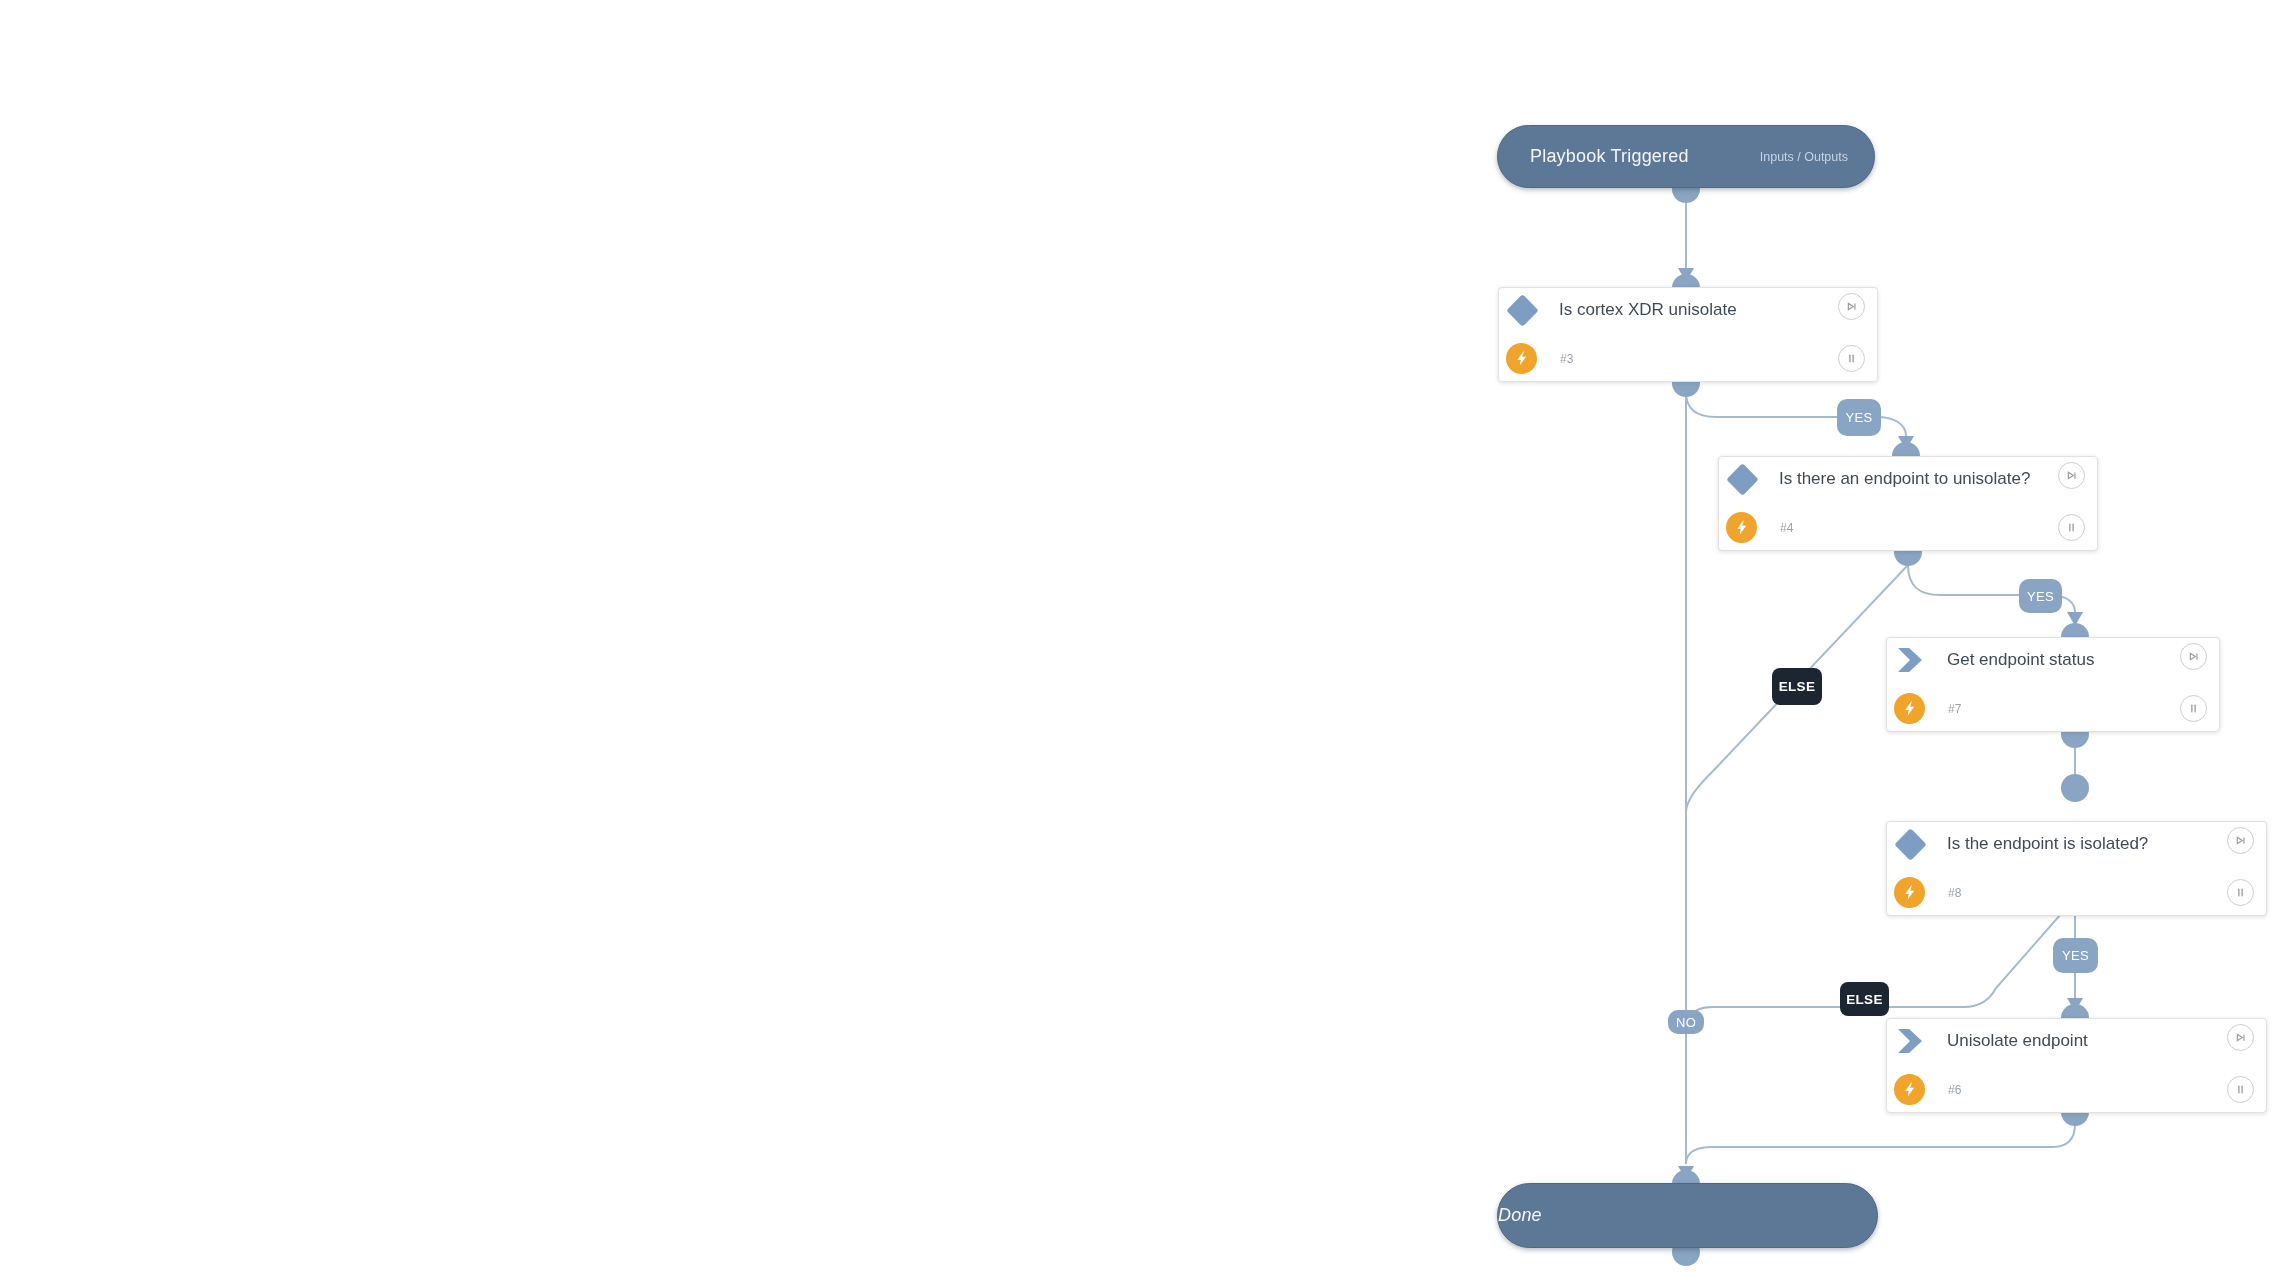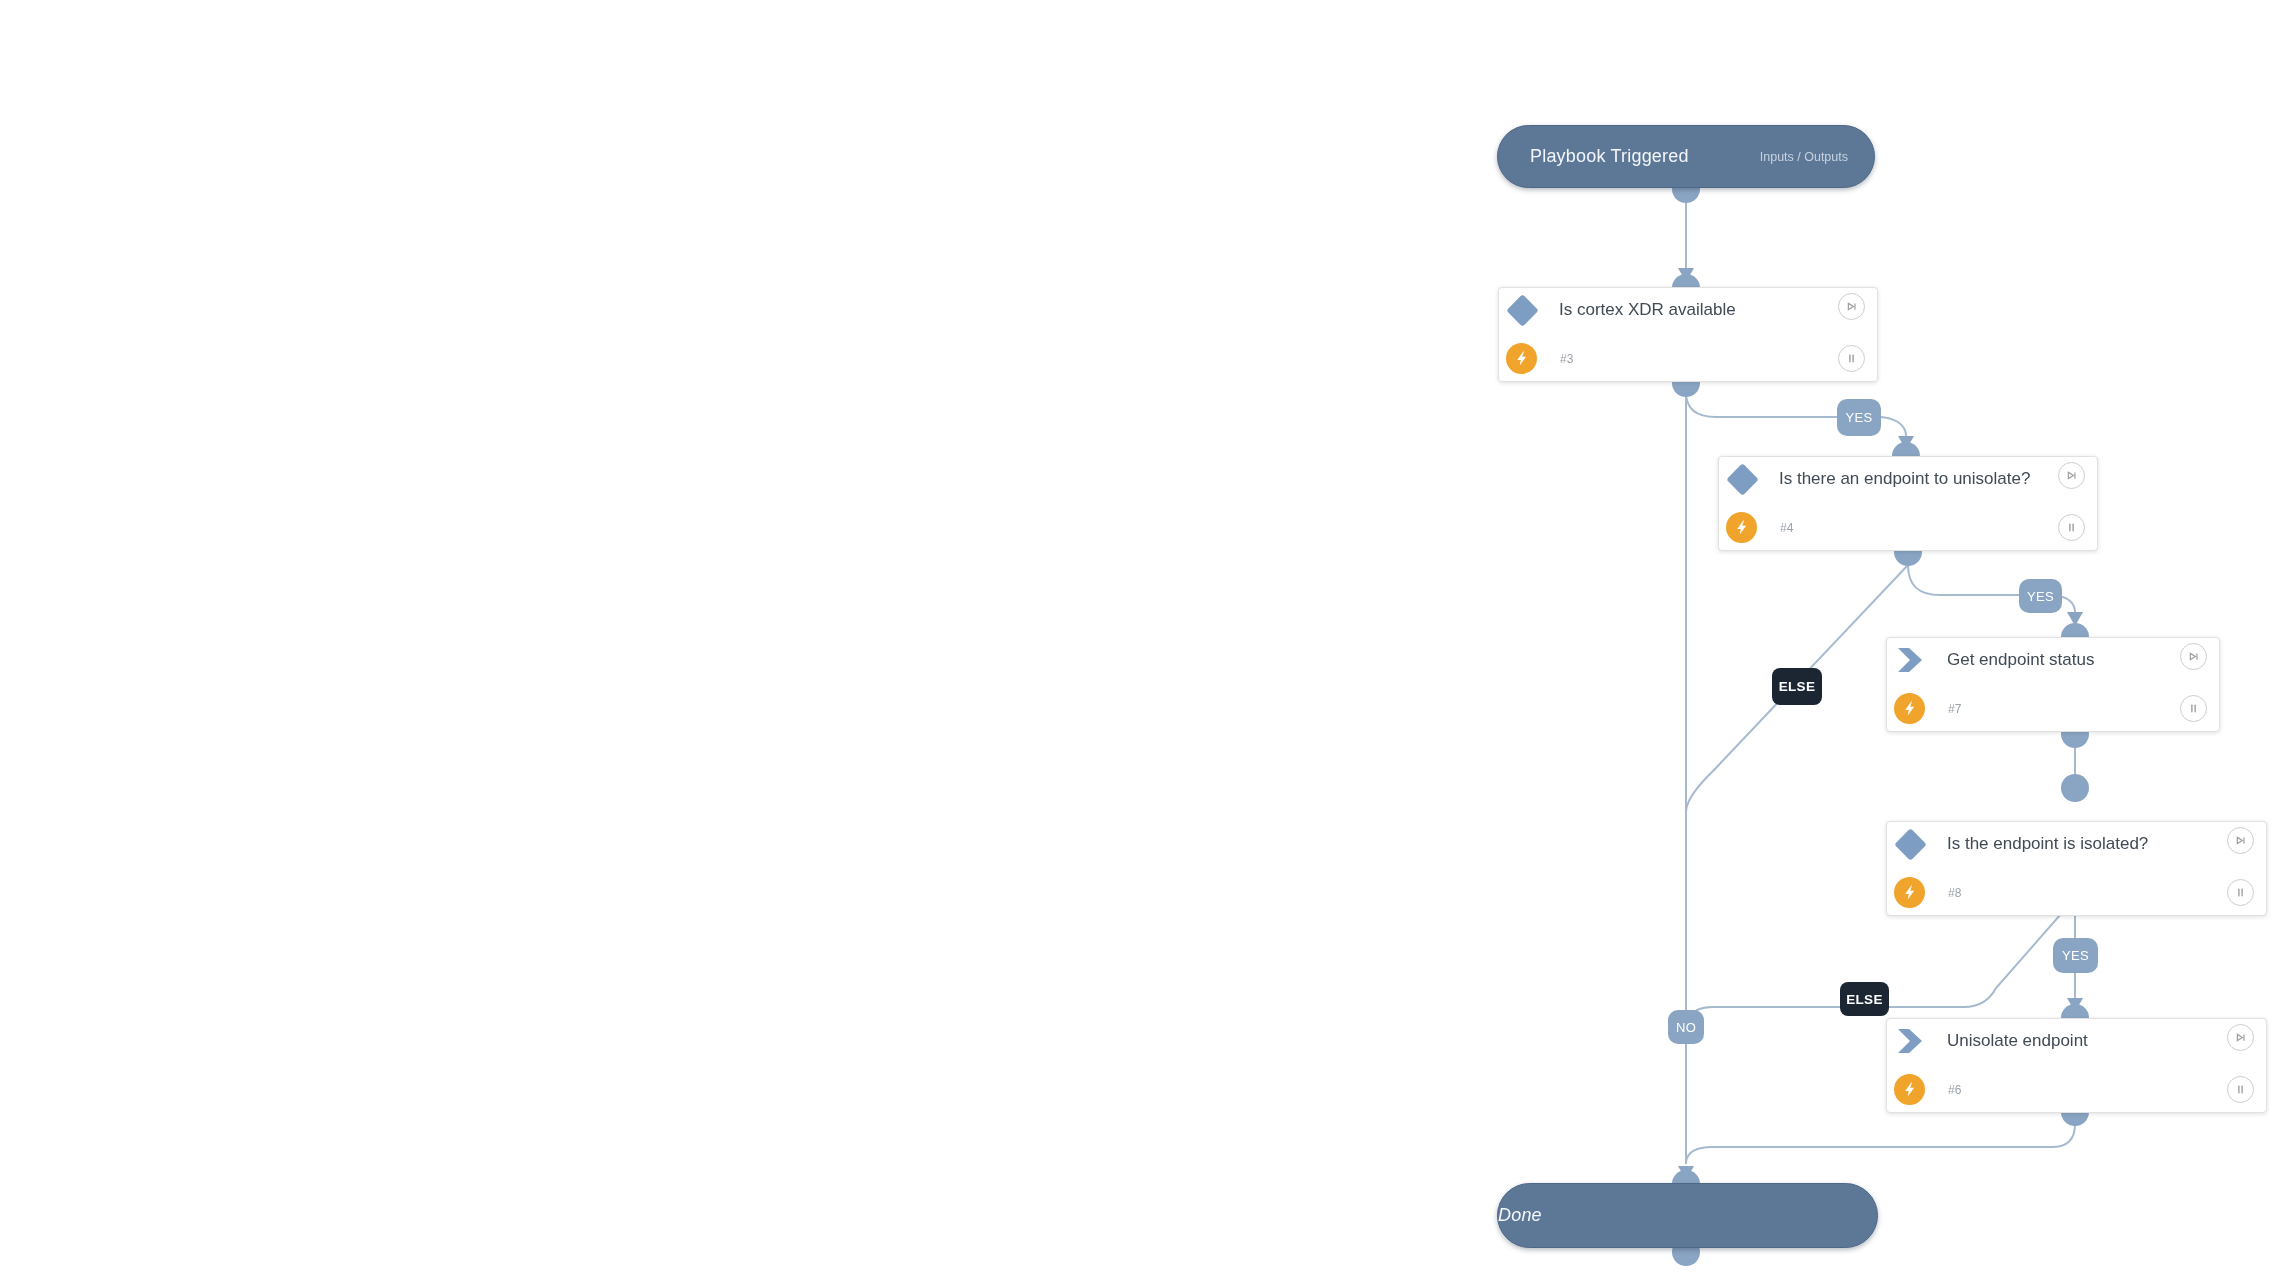--- a/index.html
+++ b/index.html
@@ -111,21 +111,21 @@
 
   <div class="pill" style="left:1497px;top:125px;width:378px;height:63px;">
     <span class="pill-title" style="margin-left:32px;">Playbook Triggered</span>
     <button class="pill-action">Inputs / Outputs</button>
   </div>
 
   <div class="card" style="left:1498px;top:287px;">
     <span class="shape-box">
         <span class="diamond"></span>
       </span>
-    <div class="title">Is cortex XDR available</div>
+    <div class="title">Is cortex XDR unisolate</div>
     <span class="bolt-badge">
       <svg width="17" height="17" viewBox="0 0 24 24">
           <path d="M14.5 2 L6 14 h5 L9.5 22 L18.5 9.5 h-5.5 L15.5 2 Z" fill="#fff"></path>
         </svg>
     </span>
     <span class="num">#3</span>
     <button class="roundbtn skip">
       <svg width="15" height="15" viewBox="0 0 24 24" fill="none" stroke="#a0a0a0" stroke-width="2">
           <path d="M7 7 L15 12 L7 17 Z"></path>
           <line x1="17.5" y1="7" x2="17.5" y2="17"></line>
@@ -245,15 +245,15 @@
 
   <div class="pill" style="left:1497px;top:1183px;width:381px;height:65px;">
     <span class="pill-title" style="font-style:italic;">Done</span>
   </div>
 
   <div class="badge yes" style="left:1837px;top:399px;width:44px;height:37px;">YES</div>
   <div class="badge yes" style="left:2019px;top:579px;width:43px;height:34px;">YES</div>
   <div class="badge yes" style="left:2053px;top:938px;width:45px;height:35px;">YES</div>
   <div class="badge else" style="left:1772px;top:668px;width:50px;height:37px;">ELSE</div>
   <div class="badge else" style="left:1840px;top:982px;width:49px;height:34px;">ELSE</div>
-  <div class="badge no" style="left:1668px;top:1010px;width:36px;height:34px;">NO</div>
+  <div class="badge no" style="left:1668px;top:1010px;width:36px;height:24px;">NO</div>
 
 </div>
 
 </body></html>

